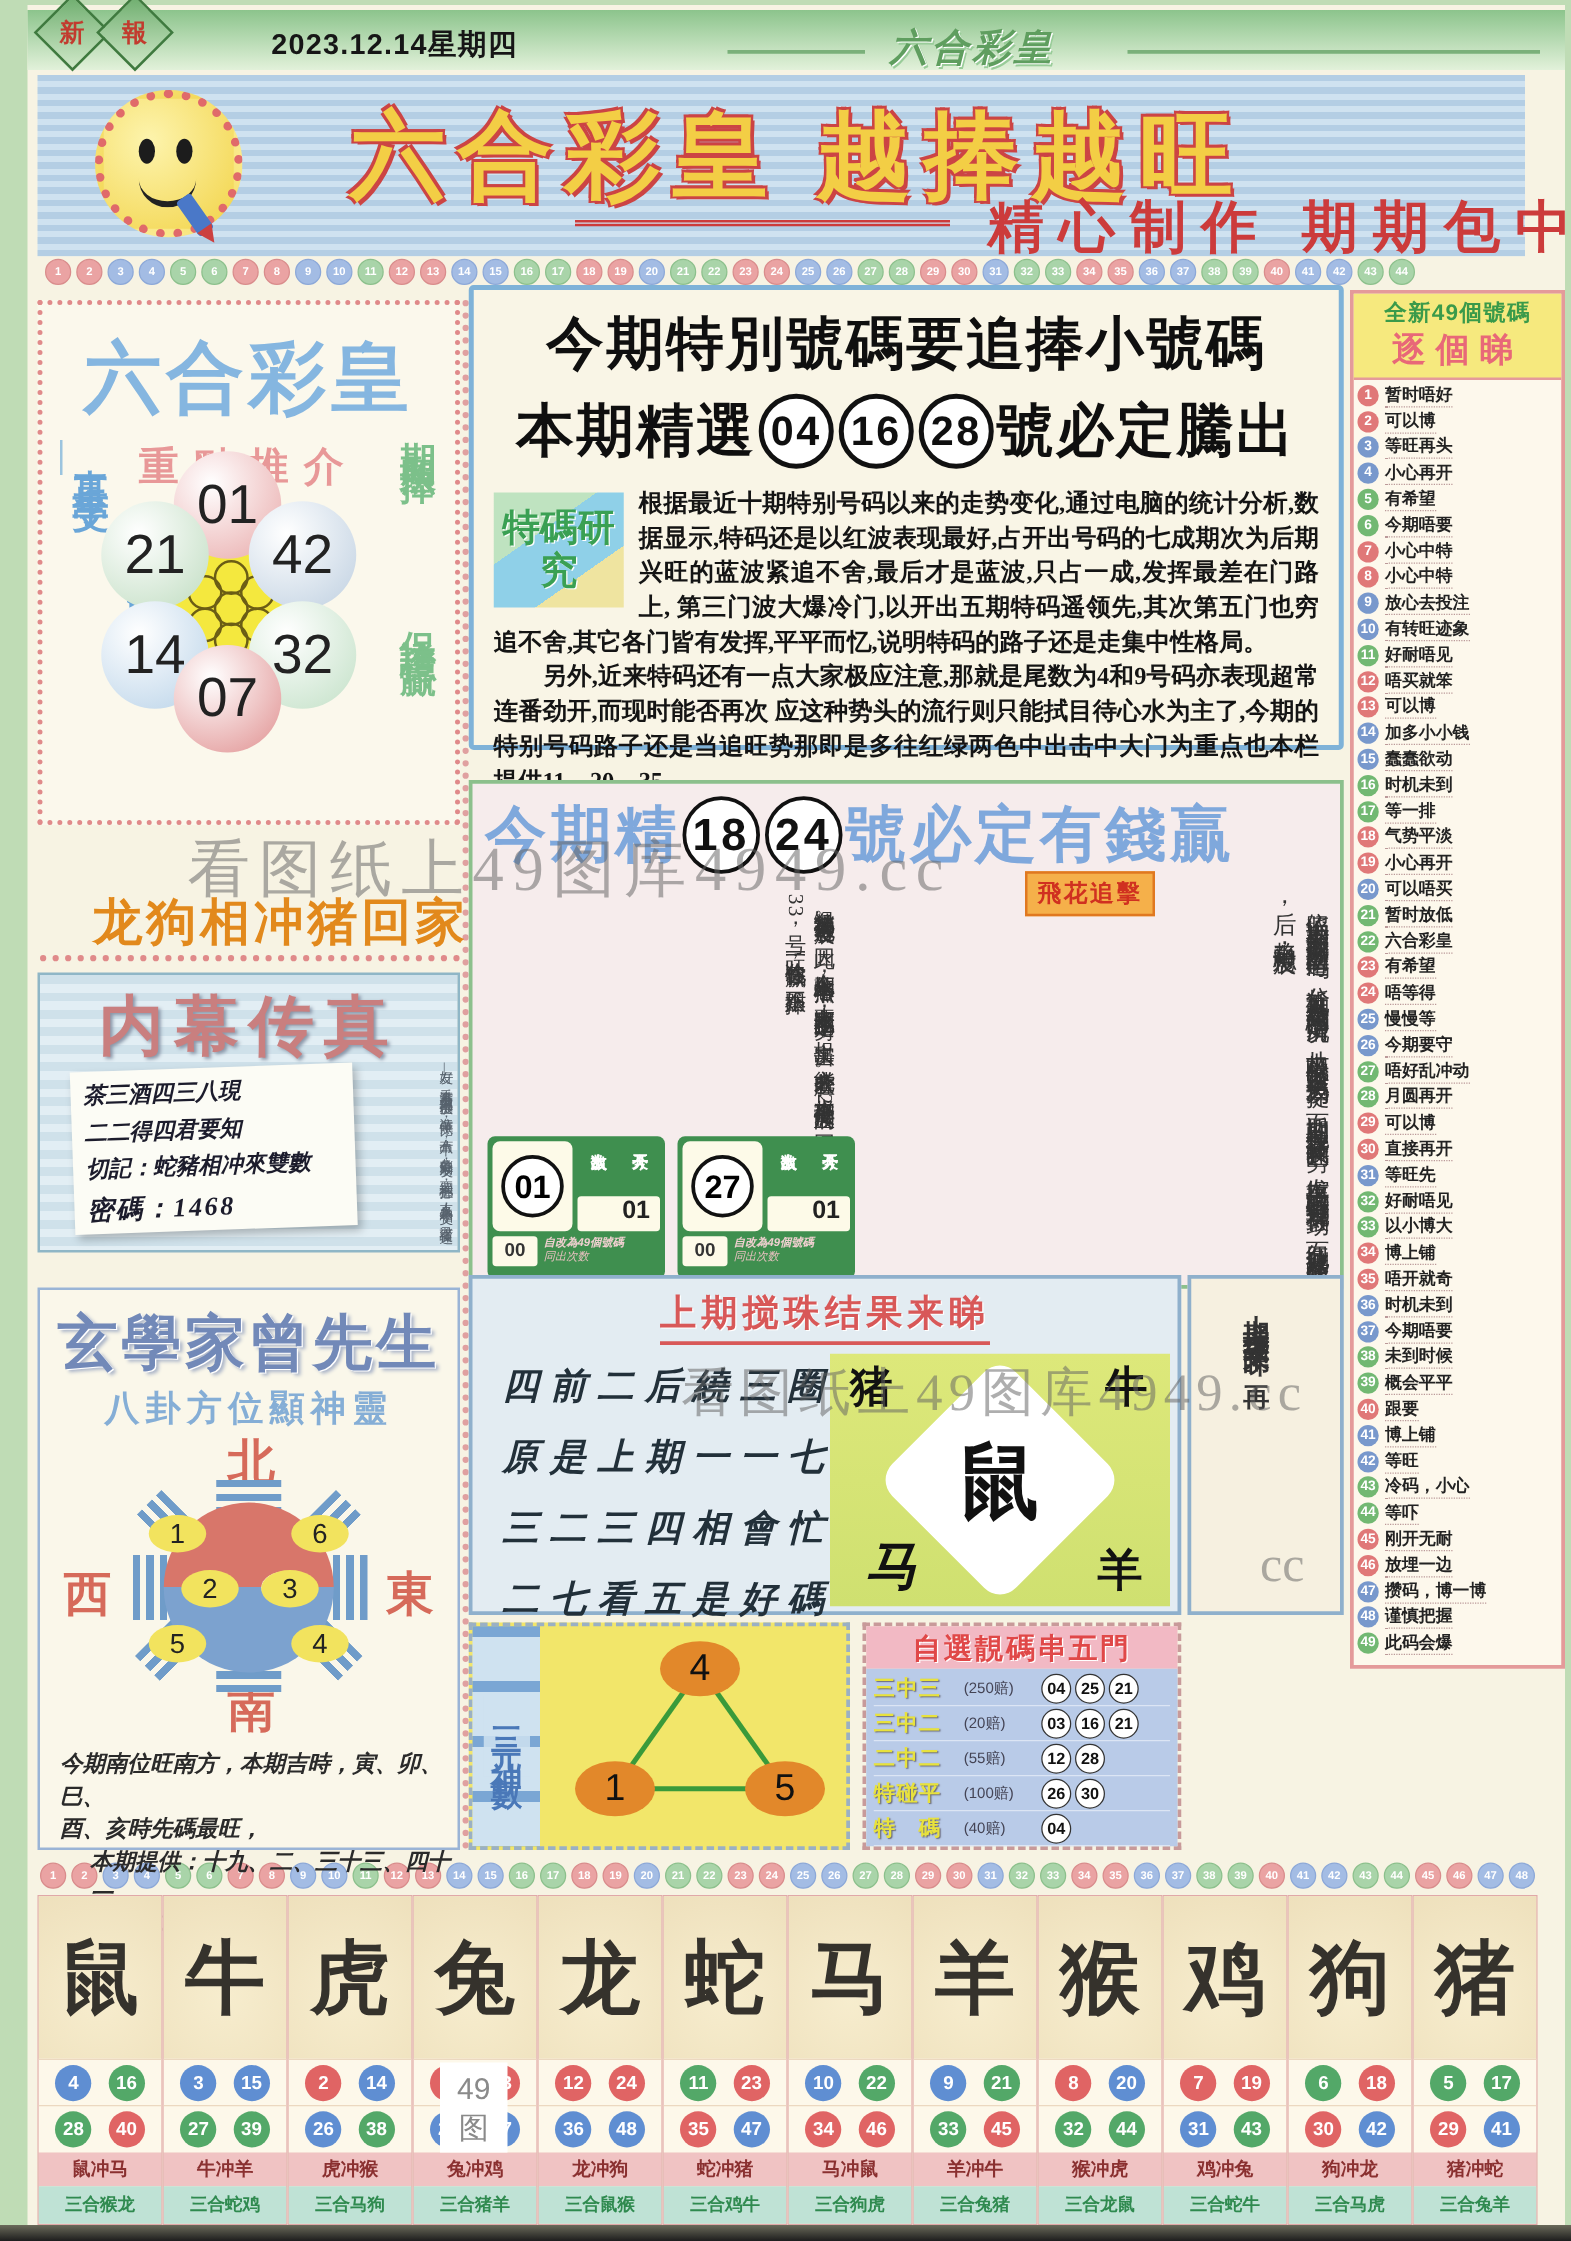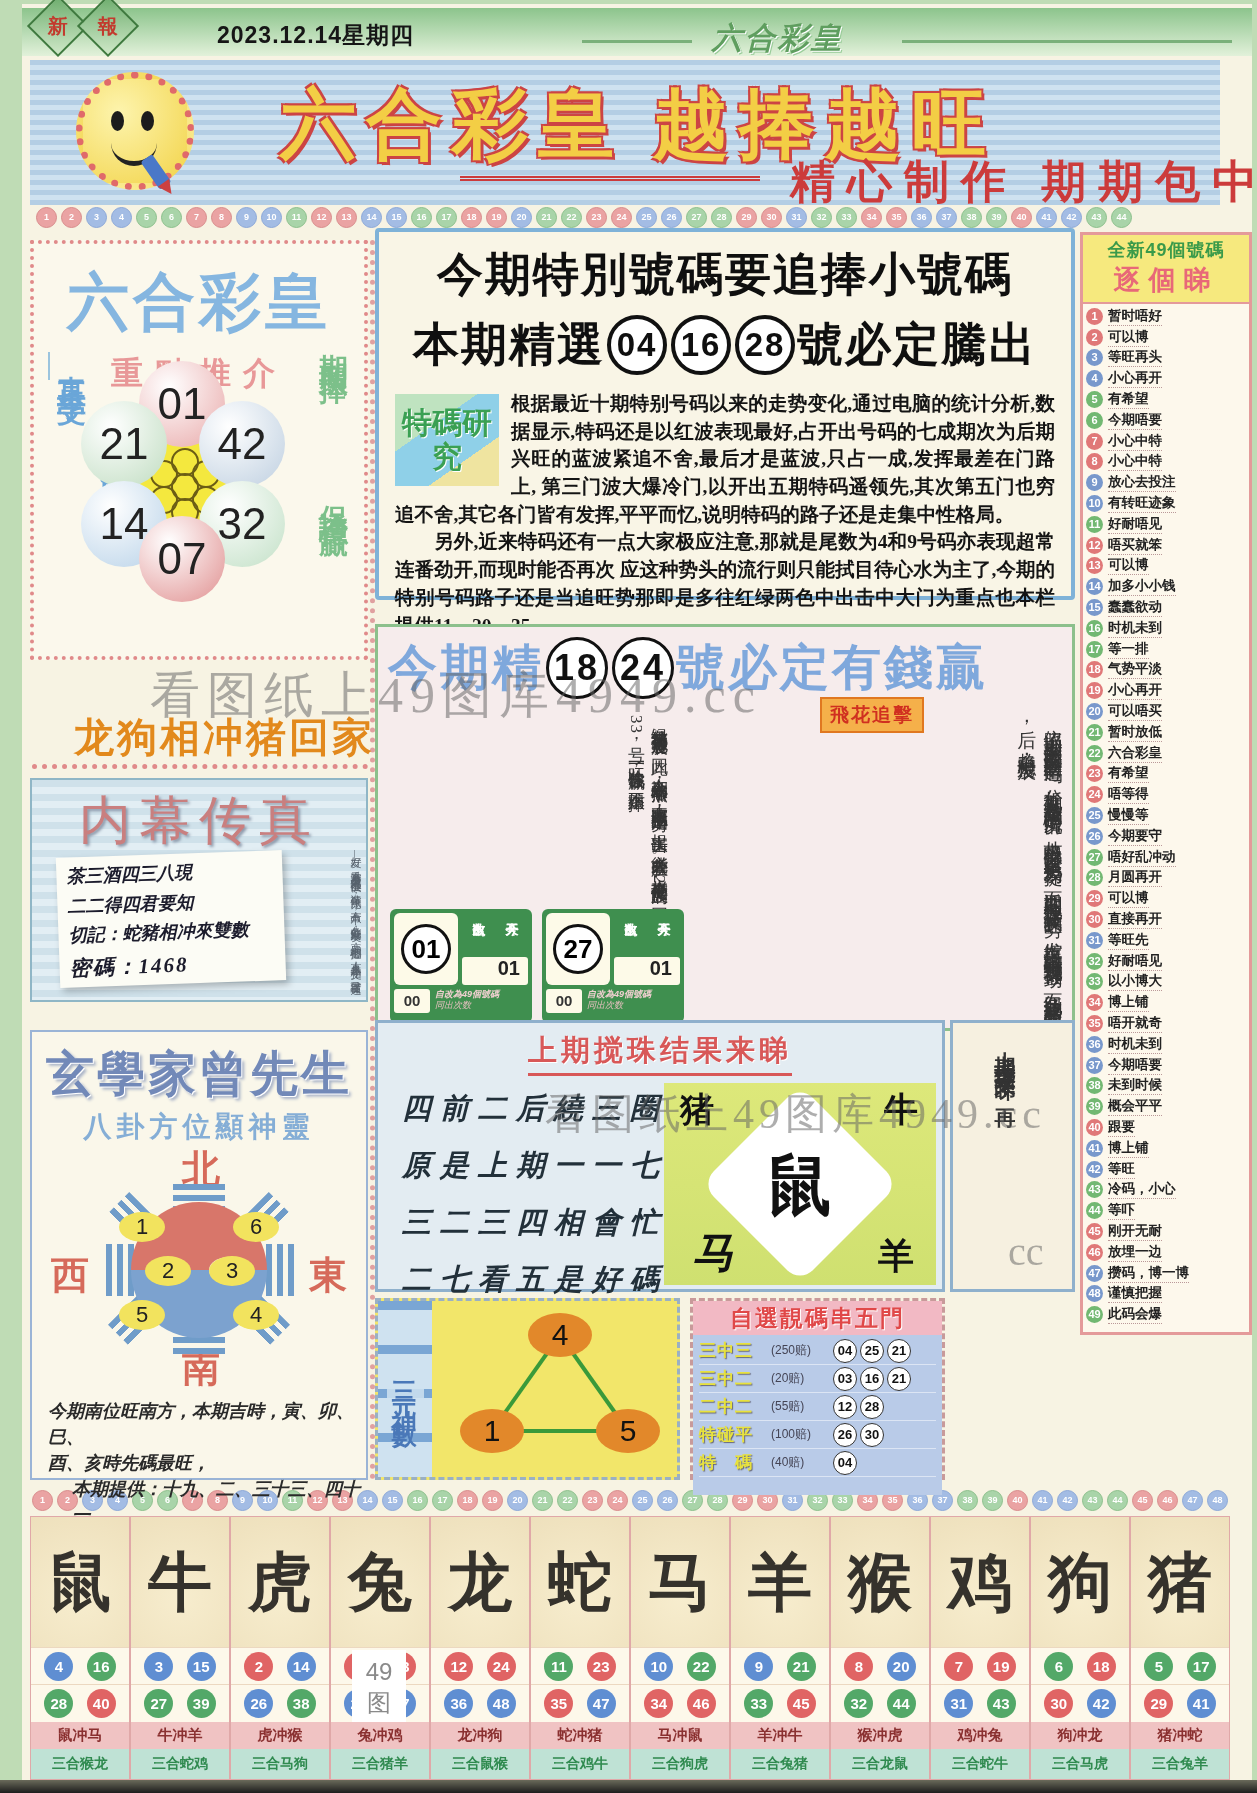--- a/index.html
+++ b/index.html
@@ -58,21 +58,21 @@
   .wm{position:absolute;color:rgba(100,100,100,.52);white-space:nowrap;z-index:40;font-family:"Liberation Serif",serif;}
   .wm1{left:150px;top:662px;font-size:50px;letter-spacing:7px;}
   .wm2{left:545px;top:1086px;font-size:42px;letter-spacing:5px;}
   .wmcc{left:1008px;top:1228px;font-size:40px;}
   .slogan{position:absolute;left:74px;top:710px;font-size:40px;font-weight:bold;color:#e2891c;letter-spacing:3px;z-index:41;}
   .hdots{position:absolute;left:32px;top:764px;width:336px;border-top:5px dotted #e08a8a;}
   .vdots{position:absolute;border-left:5px dotted #e0a0a0;}
 
   
   .insidebox{position:absolute;left:30px;top:778px;width:338px;height:224px;border:2px solid #8fb6c6;background:repeating-linear-gradient(180deg,#cfe1ea 0 7px,#e2eef4 7px 14px);box-sizing:border-box;}
-  .in-title{margin-top:6px;text-align:center;font-family:"Liberation Serif",serif;font-size:52px;font-weight:normal;color:#c97f7f;letter-spacing:8px;text-shadow:2px 2px 3px #8a96a8;}
+  .in-title{margin-top:6px;text-align:center;font-family:"Liberation Serif",serif;font-size:52px;font-weight:bold;color:#c97f7f;letter-spacing:8px;text-shadow:2px 2px 3px #8a96a8;}
   .note{position:absolute;left:26px;top:74px;width:226px;height:130px;background:#fcfcf5;transform:rotate(-2deg);box-shadow:3px 4px 7px rgba(0,0,0,.25);padding:5px 10px;box-sizing:border-box;}
   .note div{font-family:"Liberation Serif",serif;font-style:italic;font-weight:bold;font-size:18px;color:#1c1c2c;line-height:1.65;white-space:nowrap;}
   .note .code{font-size:21px;letter-spacing:2px;}
   .in-side{position:absolute;right:3px;top:68px;height:146px;writing-mode:vertical-rl;font-size:11px;color:#4a5560;line-height:1.3;letter-spacing:1px;opacity:.9;font-family:"Liberation Serif",serif;}
 
   
   .masterbox{position:absolute;left:30px;top:1030px;width:338px;height:450px;border:2px solid #9ab4d6;background:#faf7ea;box-sizing:border-box;}
   .mb-title{margin-top:10px;text-align:center;font-size:48px;font-weight:bold;color:#7289b8;letter-spacing:3px;text-shadow:1px 1px 0 #fff,3px 3px 3px #aab4c8;}
   .mb-sub{text-align:center;font-size:28px;font-weight:bold;color:#85aed6;letter-spacing:5px;margin-top:2px;}
   .compass{position:relative;width:300px;height:240px;margin:4px auto 0;}
@@ -146,21 +146,21 @@
   .tri-label{width:54px;background:repeating-linear-gradient(180deg,#7aa6d4 0 9px,#cfe2f0 9px 44px);display:flex;align-items:center;justify-content:center;}
   .tri-label span{writing-mode:vertical-rl;font-size:25px;font-weight:bold;color:#4a78b8;letter-spacing:14px;background:rgba(207,226,240,.85);padding:4px 2px;}
   .tri-area{position:relative;flex:1;}
   .tnode{position:absolute;width:64px;height:44px;background:#e2882a;border-radius:50%;color:#111;font-size:30px;display:flex;align-items:center;justify-content:center;z-index:2;}
   .tn4{left:96px;top:12px}.tn1{left:28px;top:108px}.tn5{left:164px;top:108px}
   .tri-svg{position:absolute;inset:0;}
 
   
   .betbox{position:absolute;left:690px;top:1298px;width:255px;height:182px;border:3px dashed #c89a9a;box-sizing:border-box;}
   .bet-title{height:34px;background:#f2b9c4;display:flex;align-items:center;justify-content:center;font-size:23px;font-weight:bold;color:#e04848;letter-spacing:2px;text-shadow:1px 1px 0 #fff;}
-  .bet-body{height:160px;background:#b9cbe8;padding:2px 6px;box-sizing:border-box;}
+  .bet-body{height:142px;background:#b9cbe8;padding:2px 6px;box-sizing:border-box;}
   .brow{display:flex;align-items:center;height:27px;border-bottom:1px solid rgba(255,255,255,.5);}
   .blabel{width:72px;font-size:17px;font-weight:bold;color:#e8e23c;text-shadow:1px 1px 1px #667;letter-spacing:1px;}
   .bodds{width:62px;font-size:12px;color:#445;}
   .bnums{display:flex;gap:3px;}
   .bnum{width:22px;height:22px;border:1px solid #333;border-radius:50%;background:#fff;font-size:13px;font-weight:bold;color:#111;display:flex;align-items:center;justify-content:center;}
 
   
   .sidebar{position:absolute;left:1080px;top:232px;width:172px;height:1103px;border:3px solid #e49a9a;background:#fdf8ec;box-sizing:border-box;}
   .sb-head{background:#f6e97e;text-align:center;padding:3px 0 4px;border-bottom:2px solid #e49a9a;}
   .sb-h1{font-size:18px;font-weight:bold;color:#3a9a4a;letter-spacing:1px;}

